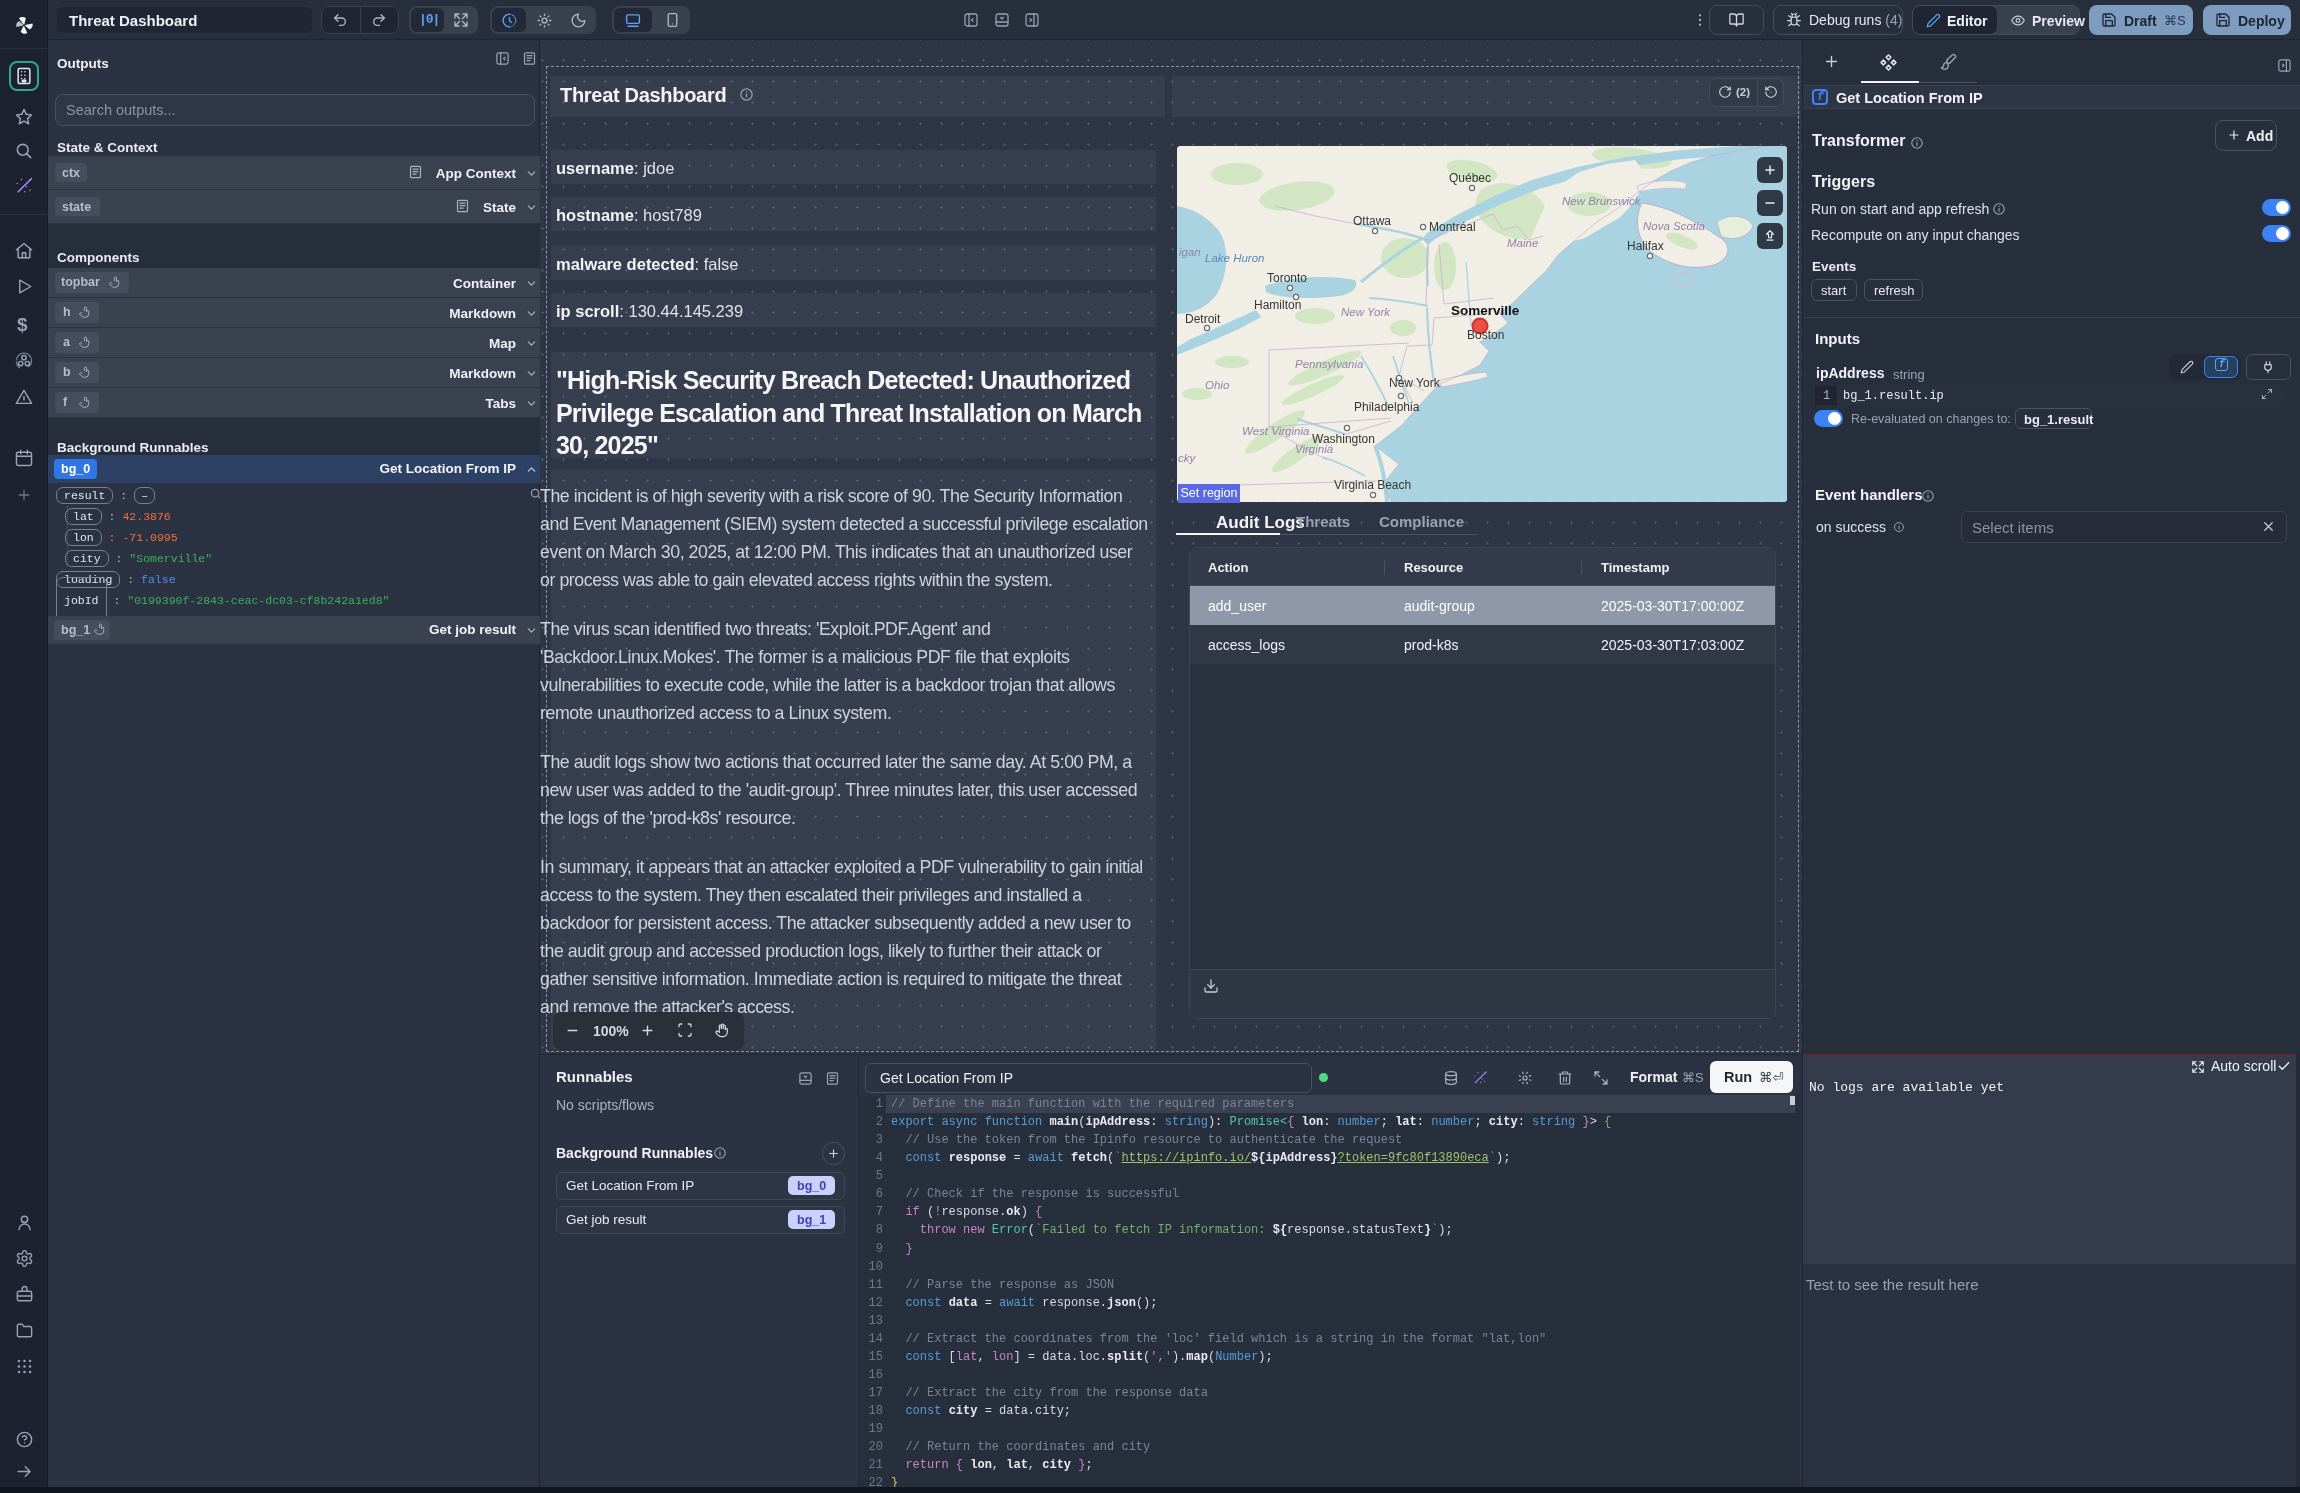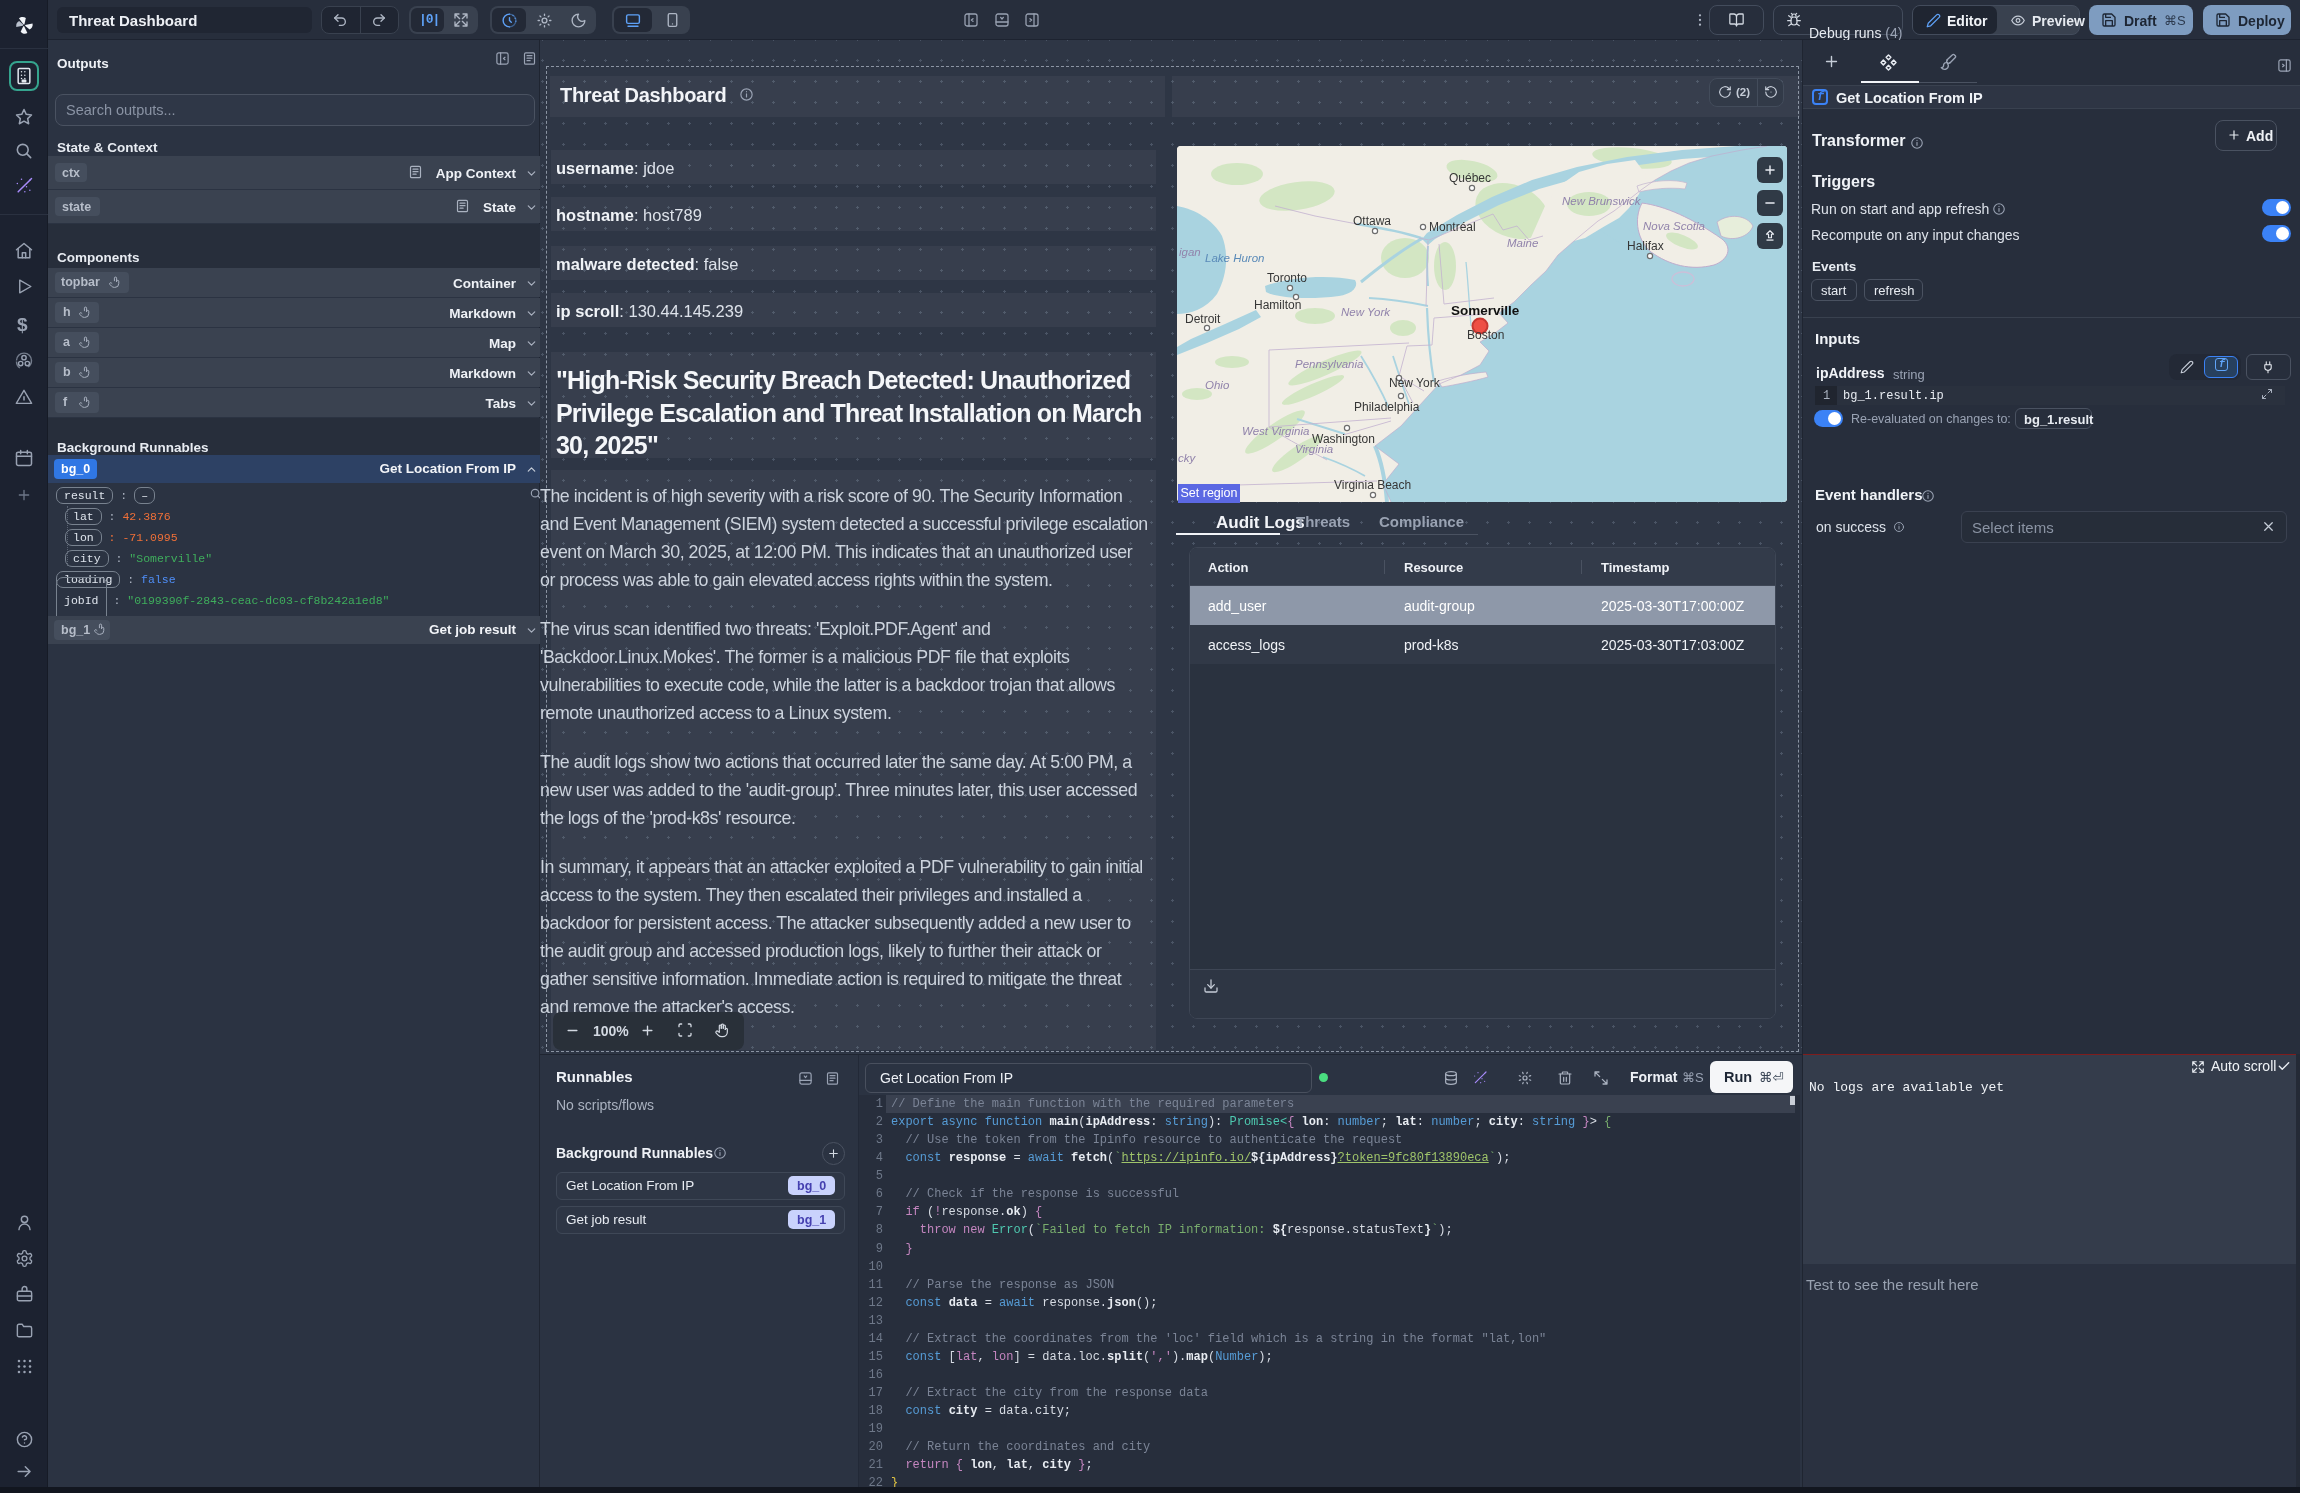--- a/index.html
+++ b/index.html
@@ -181,21 +181,21 @@
 <svg class="abs ic" style="left:1680px;top:12px;color:#d3d9e2;" width="17" height="16" viewBox="0 0 24 24" fill="none" stroke="currentColor" stroke-width="1.9" stroke-linejoin="round">
         <path d="M12 7v14"></path>
         <path d="M3 18a1 1 0 0 1-1-1V4a1 1 0 0 1 1-1h5a4 4 0 0 1 4 4 4 4 0 0 1 4-4h5a1 1 0 0 1 1 1v13a1 1 0 0 1-1 1h-6a3 3 0 0 0-3 3 3 3 0 0 0-3-3z"></path>
       </svg>
 <div class="abs" style="left:1725px;top:5px;width:130px;height:30px;border:1px solid #434c5c;border-radius:8px;"></div>
 <svg class="abs ic" style="left:1738px;top:12px;color:#d3d9e2;" width="16" height="16" viewBox="0 0 24 24" fill="none" stroke="currentColor" stroke-width="1.8" stroke-linecap="round">
         <path d="m8 2 1.9 1.9M14.1 3.9 16 2M9 7.5V6a3 3 0 1 1 6 0v1.5"></path>
         <rect x="7.5" y="7.5" width="9" height="12" rx="4.5"></rect>
         <path d="M2.5 13h5M16.5 13h5M4 20.5l3.2-2M20 20.5l-3.2-2M4 5.5 7.2 8M20 5.5 16.8 8"></path>
       </svg>
-<div class="abs" style="left:1761px;top:12px;font-size:14px;color:#e6eaf0;margin-top:13px;">Debug runs <span style="color:#9aa3b4">(4)</span></div>
+<div class="abs" style="left:1761px;top:12px;font-size:14px;color:#e6eaf0;">Debug runs <span style="color:#9aa3b4">(4)</span></div>
 <div class="abs" style="left:1864px;top:5px;width:168px;height:30px;background:#39414f;border:1px solid #434c5c;border-radius:8px;"></div>
 <div class="abs" style="left:1865px;top:6px;width:84px;height:28px;background:#1f2531;border-radius:7px;"></div>
 <svg class="abs ic" style="left:1878px;top:13px;color:#5ea1f7;" width="15" height="15" viewBox="0 0 24 24" fill="none" stroke="currentColor" stroke-width="2" stroke-linejoin="round">
         <path d="M17 3a2.8 2.8 0 1 1 4 4L7.5 20.5 2 22l1.5-5.5Z"></path>
       </svg>
 <div class="abs b" style="left:1899px;top:13px;font-size:14px;color:#f0f3f7;">Editor</div>
 <svg class="abs ic" style="left:1962px;top:13px;color:#c6cdd8;" width="16" height="15" viewBox="0 0 24 24" fill="none" stroke="currentColor" stroke-width="1.9">
         <path d="M2 12s3.5-7 10-7 10 7 10 7-3.5 7-10 7-10-7-10-7Z"></path>
         <circle cx="12" cy="12" r="3"></circle>
       </svg>

